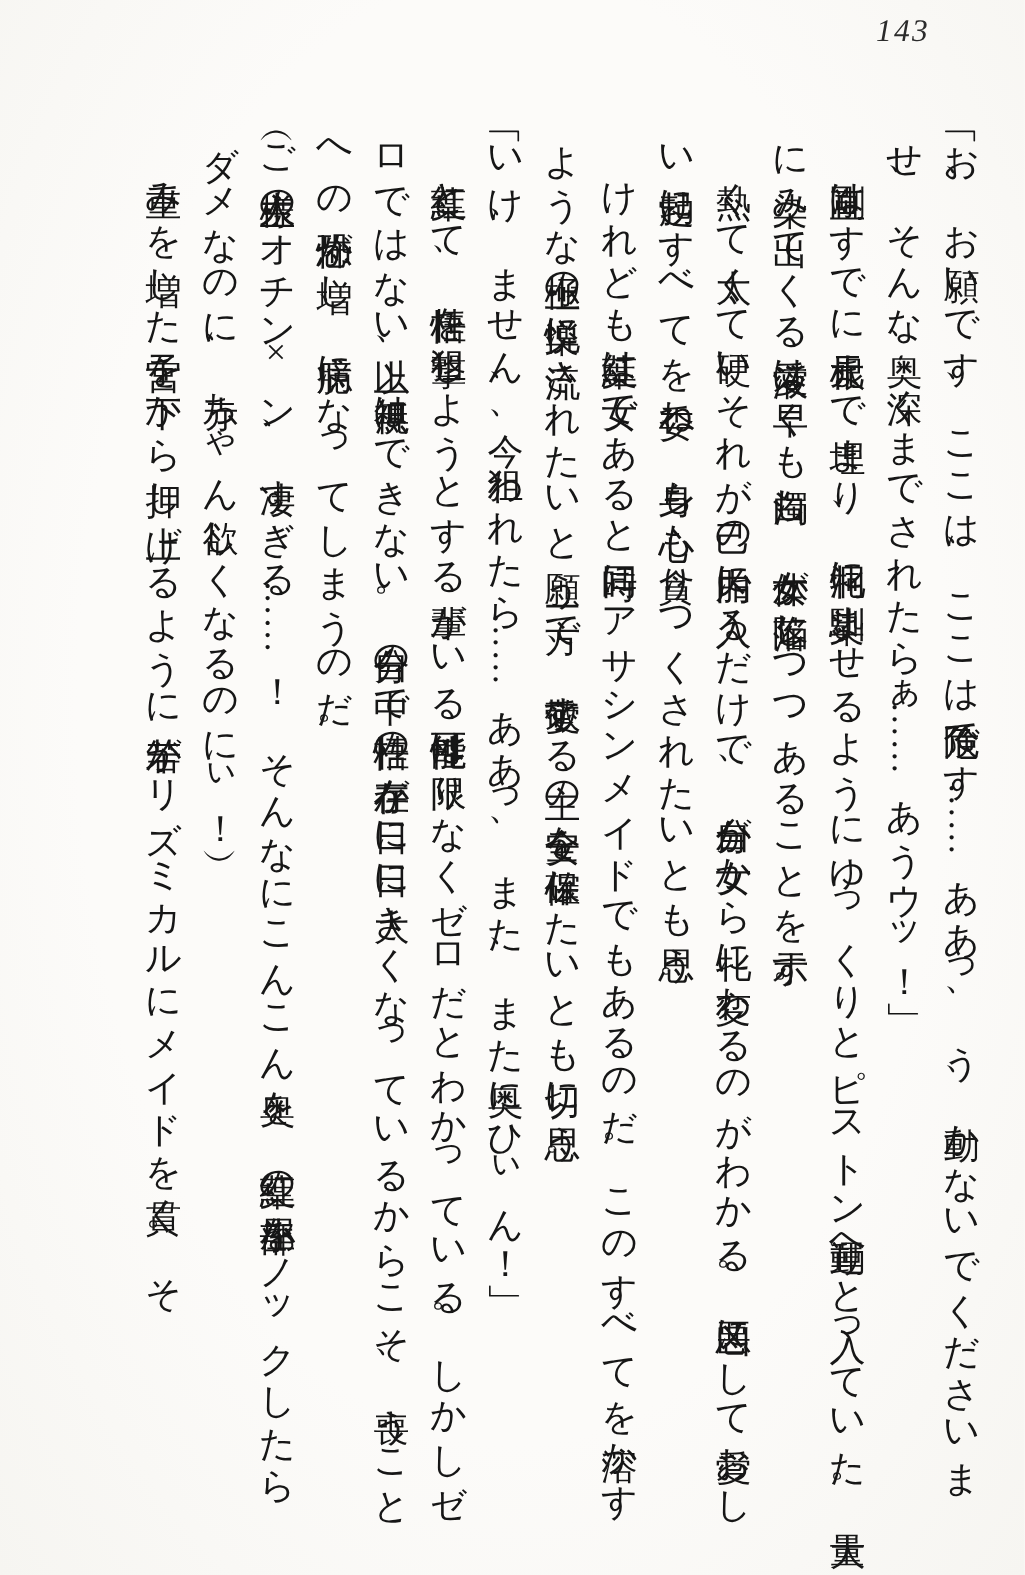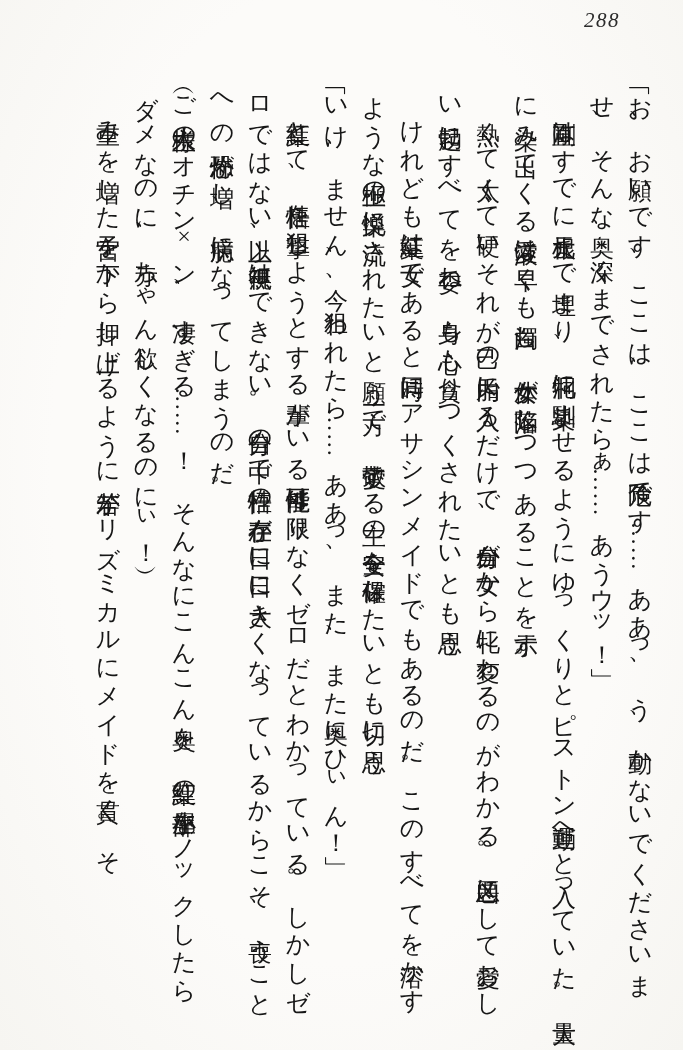--- a/index.html
+++ b/index.html
@@ -47,21 +47,21 @@
   }
   .text-block p.indent {
     text-indent: 1em;
   }
 </style>
 </head>
 <body>
 
 <div class="page">
 
-  <div class="page-number">288</div>
+  <div class="page-number">143</div>
 
   <div class="text-block">
     <p>「お、お願いです、ここは、ここは危険です……ああっ、う、動かないでくださいませ、そんな奥、深くまでされたらぁ……あうウッ！」</p>
     <p class="indent">剛直はすでに根元まで埋まり、牝洞に馴染ませるようにゆっくりとピストン運動へと入っていた。大量に染み出てくる愛液は早くも白濁し、女体が陥落しつつあることを示す。</p>
     <p class="indent">熱くて太くて硬いそれが己の胎内に入るだけで、自分が女から牝に変わるのがわかる。凶悪にして愛おしい勃起にすべてを委ね、身も心も貪りつくされたいとも思う。</p>
     <p class="indent">けれども紅葉は女であると同時にアサシンメイドでもあるのだ。このすべてを溶かすような極上の悦楽に流されたいと願う一方で、敬愛する主の安全を確保したいとも切に思う。</p>
     <p>「いけ、ません、今、狙われたら……ああっ、また、また奥にひぃん！」</p>
     <p class="indent">紅葉とて、桂悟を狙撃しようとする輩がいる可能性は限りなくゼロだとわかっている。しかしゼロではない以上、無視はできない。自分の中で桂悟の存在が日に日に大きくなっているからこそ、喪うことへの恐怖が増し、臆病になってしまうのだ。</p>
     <p>（ご主人様のオチン×ン、凄すぎる……！　そんなにこんこん奥を、紅葉の小部屋をノックしたらダメなのに、赤ちゃん欲しくなるのにぃ！）</p>
     <p class="indent">重みを増した子宮を下から押し上げるように若竿がリズミカルにメイドを貫く。そ</p>

